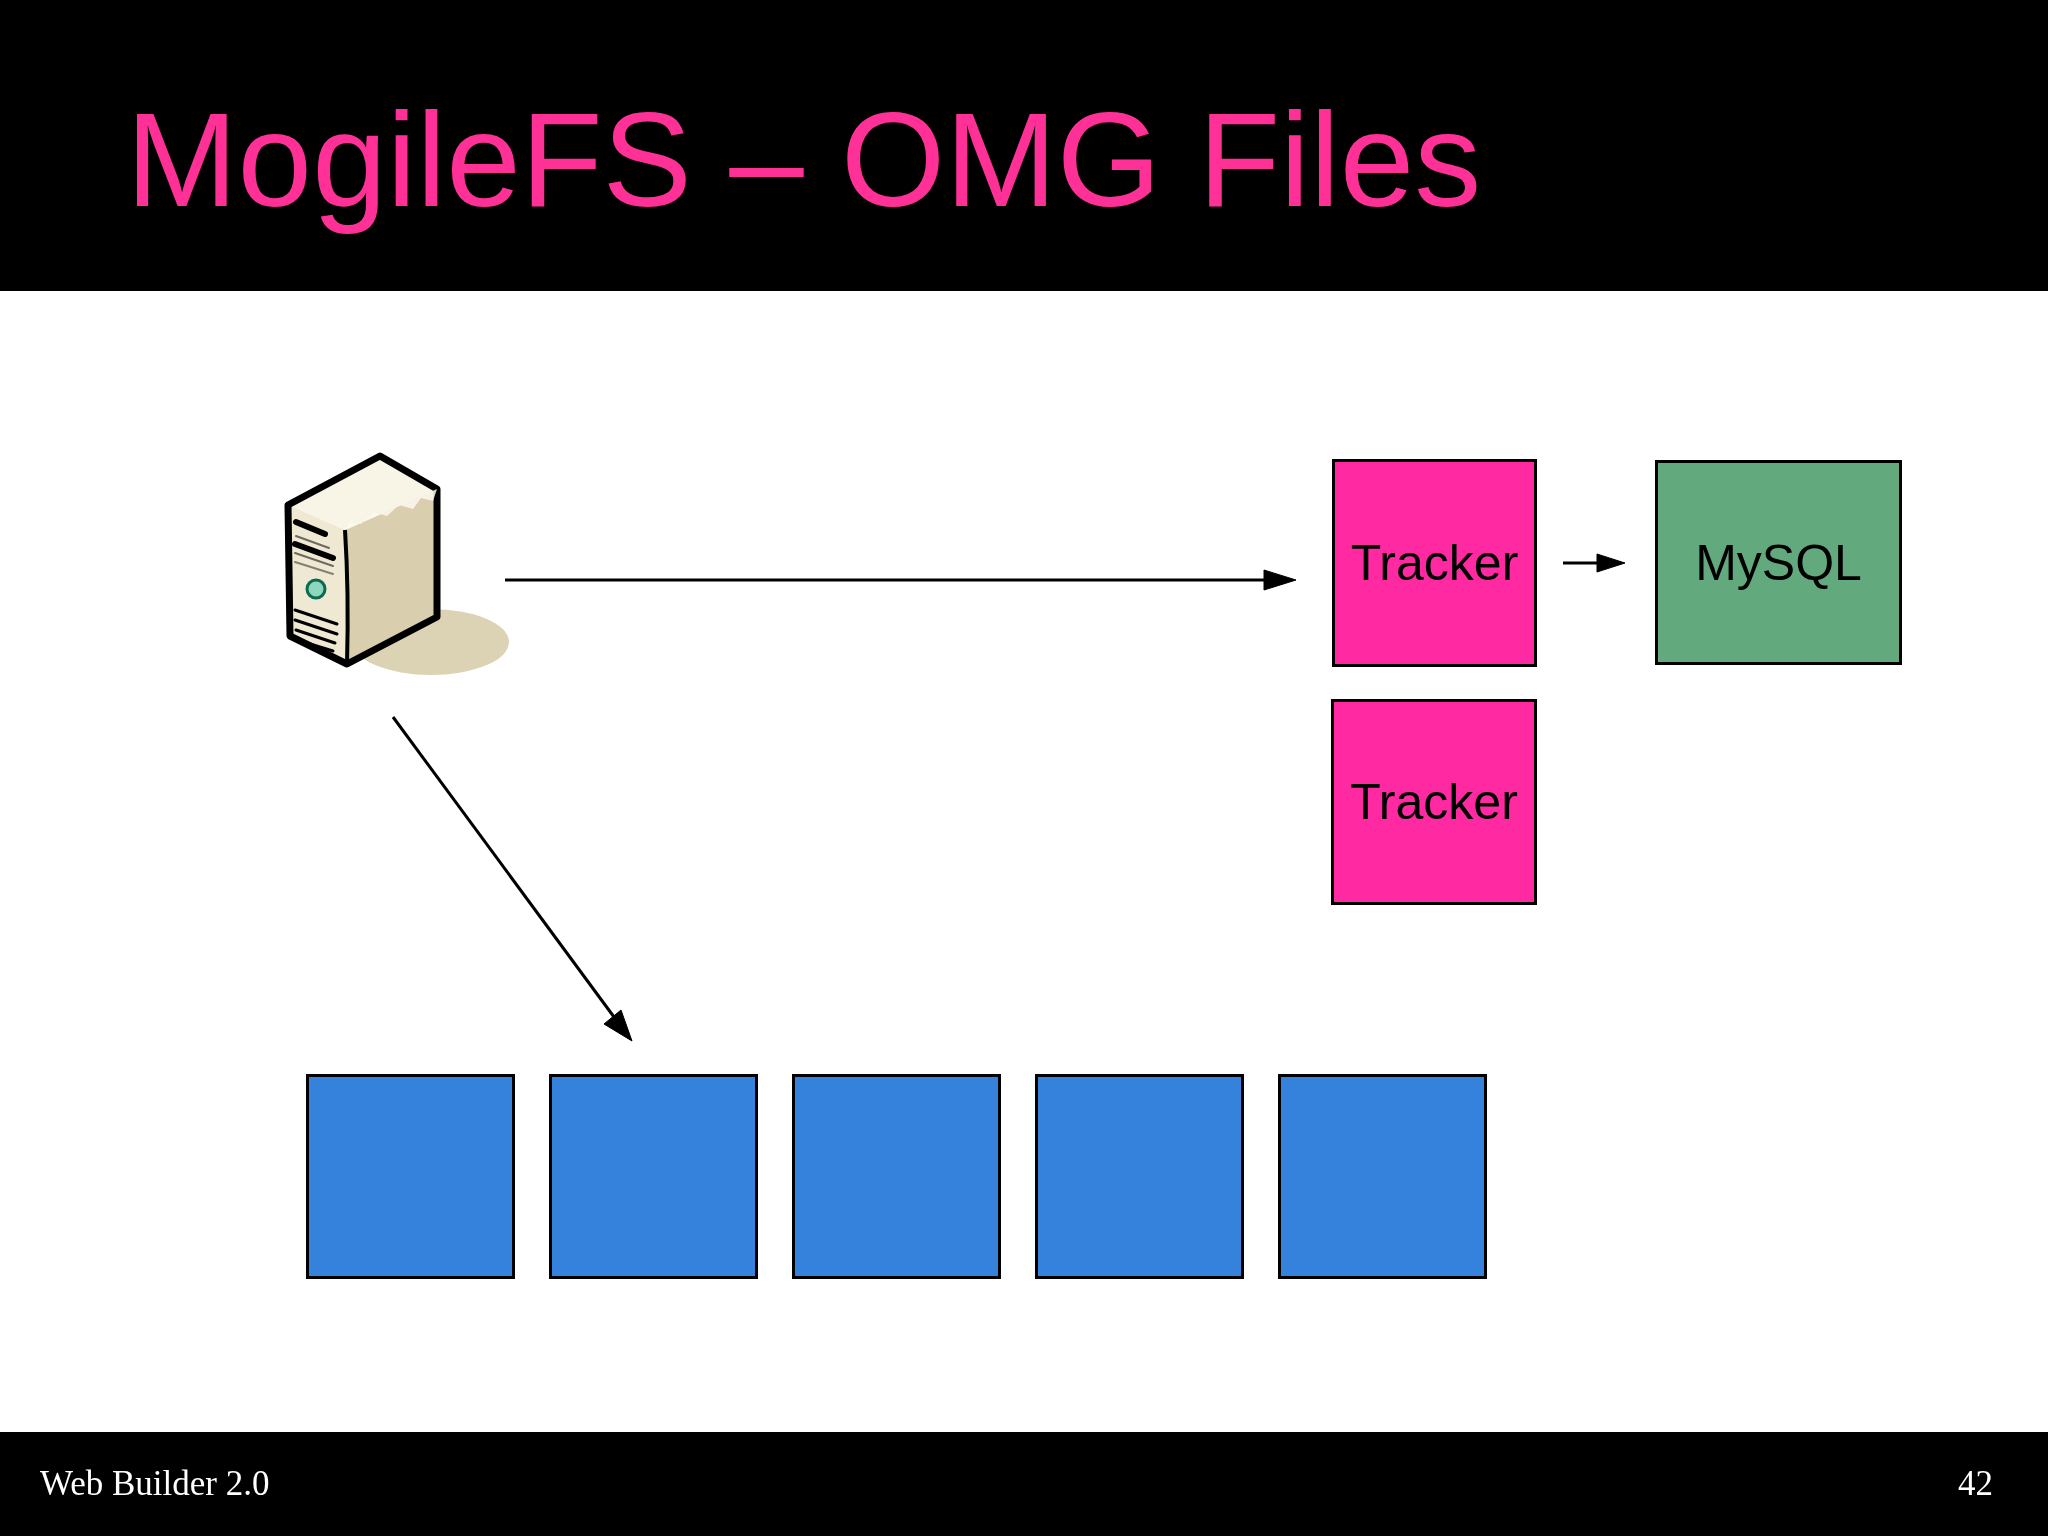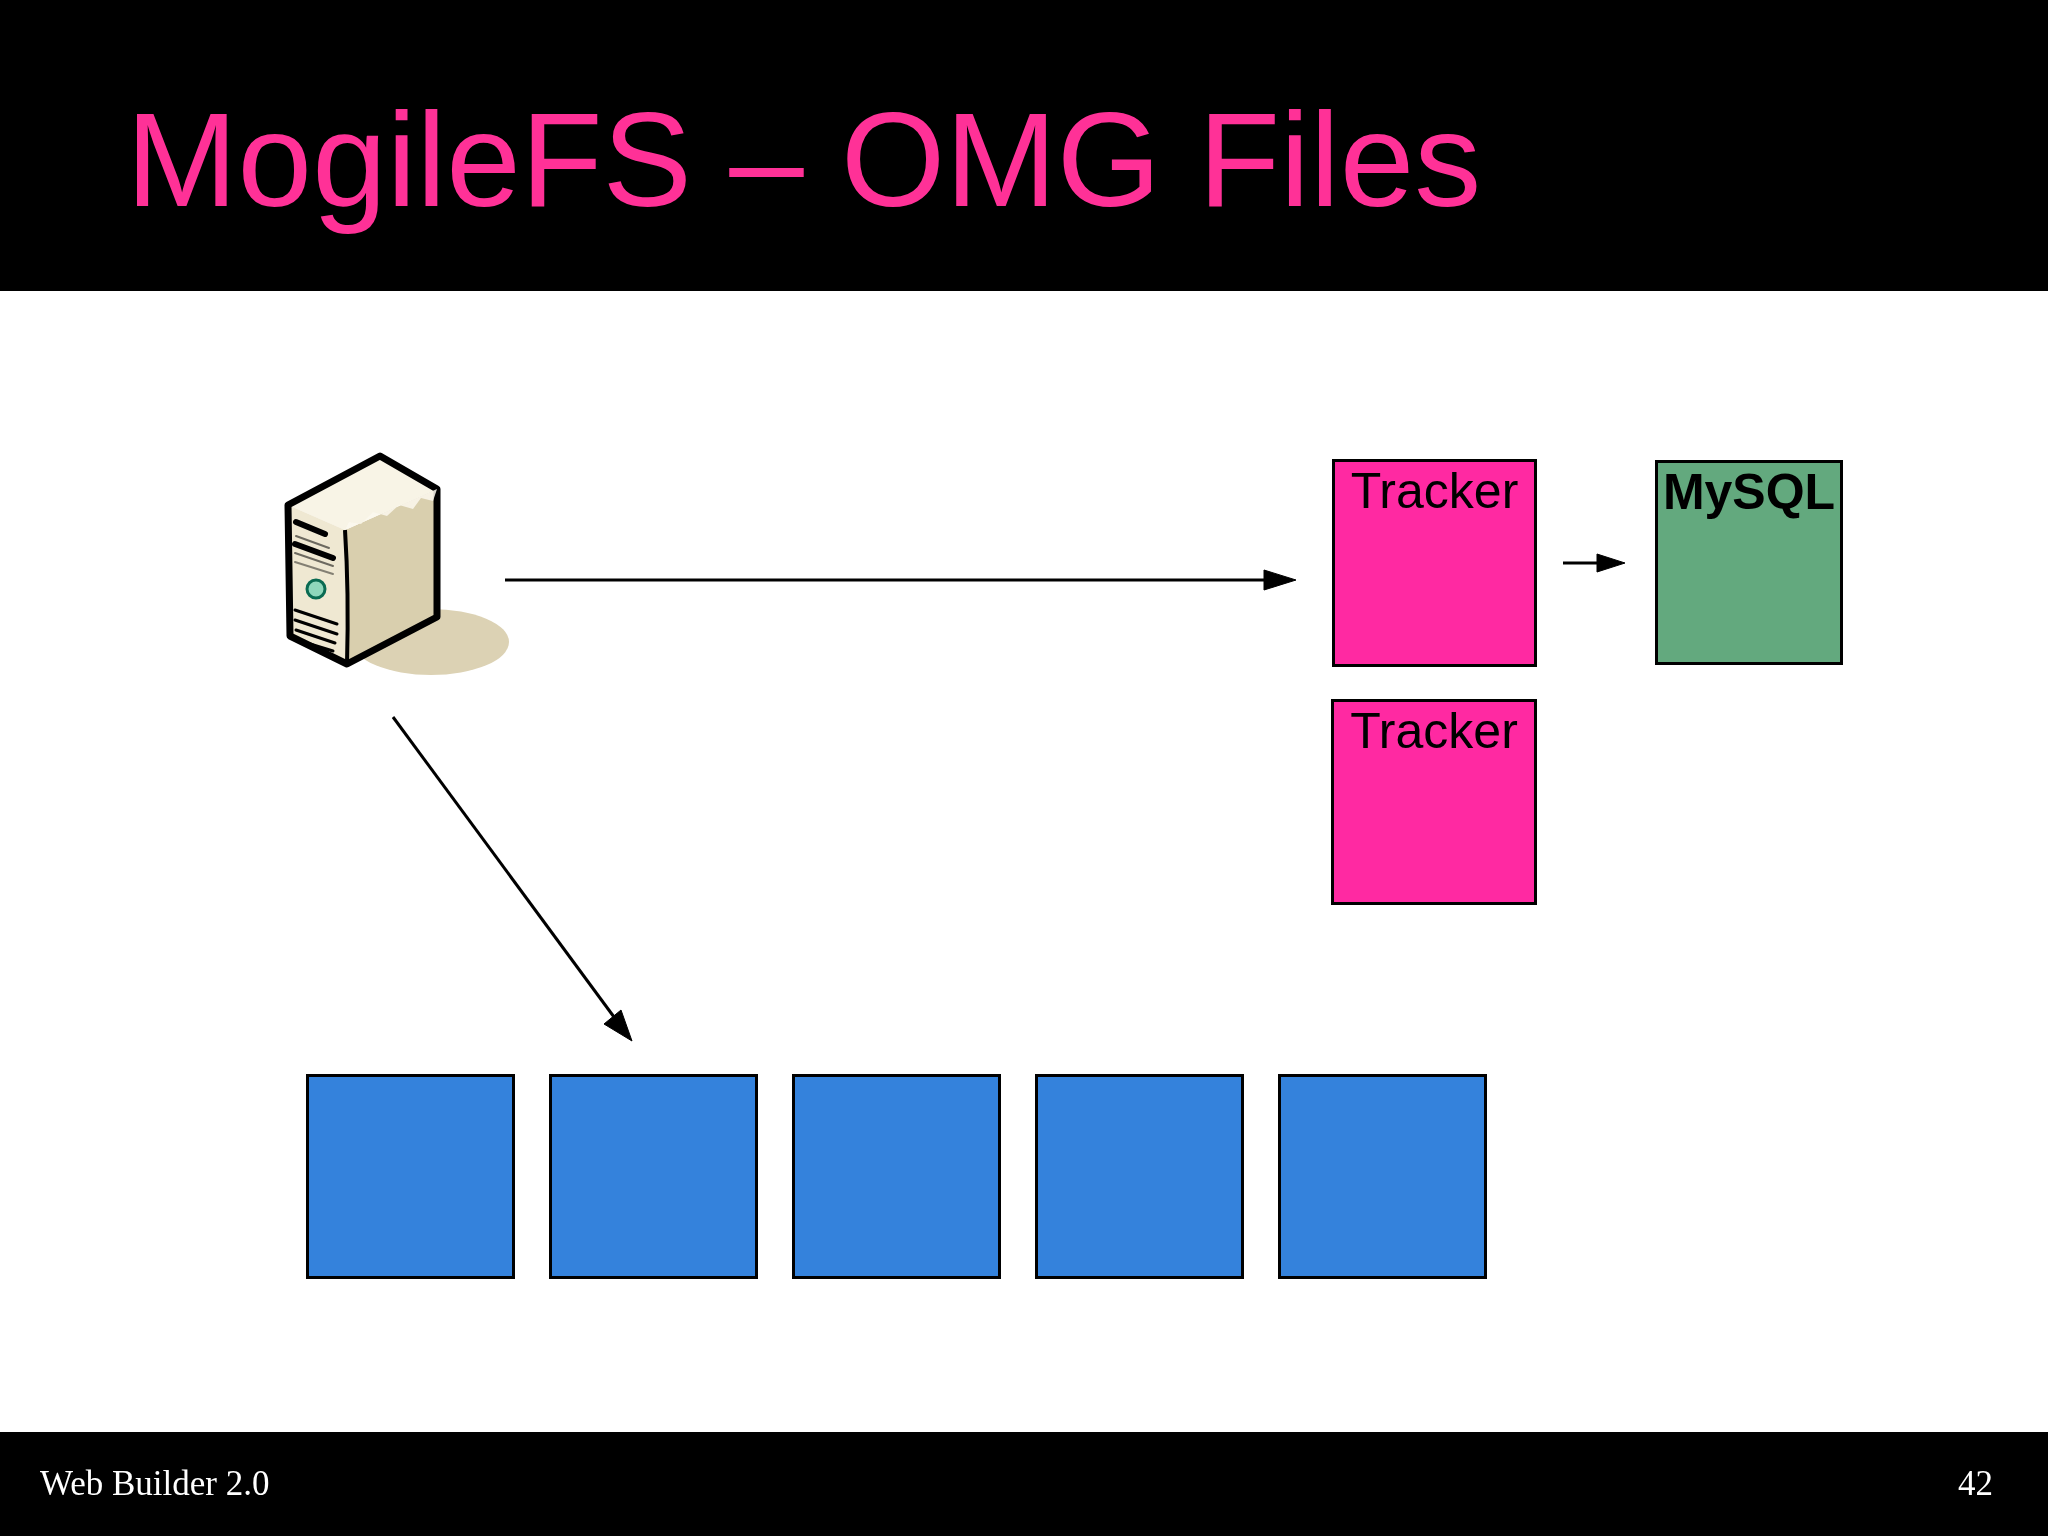--- a/index.html
+++ b/index.html
@@ -16,28 +16,28 @@
   .slide-title{
     position:absolute;left:126px;top:90px;
     font-size:134px;line-height:1.05;font-weight:400;
     color:var(--title-pink,#FF3197);
     white-space:nowrap;letter-spacing:0px;
   }
   
   .node-box{
     position:absolute;
     border:3px solid #000;
-    display:flex;align-items:flex-start;justify-content:center;
+    display:flex;align-items:center;justify-content:center;
     font-size:50px;color:#000;
     box-sizing:border-box;
   }
   .tracker{background:var(--tracker-pink,#FF29A2);}
   #tracker-1{left:1332px;top:459px;width:205px;height:208px;}
   #tracker-2{left:1331px;top:699px;width:206px;height:206px;}
-  #mysql-box{left:1655px;top:460px;width:188px;height:205px;background:var(--mysql-green,#63A97E);font-weight:bold;}
+  #mysql-box{left:1655px;top:460px;width:247px;height:205px;background:var(--mysql-green,#63A97E);}
   
   .storage-row{
     position:absolute;left:306px;top:1074px;
     display:flex;gap:34px;
   }
   .storage-node{
     width:209px;height:205px;
     background:var(--storage-blue,#3482DC);
     border:3px solid #000;box-sizing:border-box;
   }

